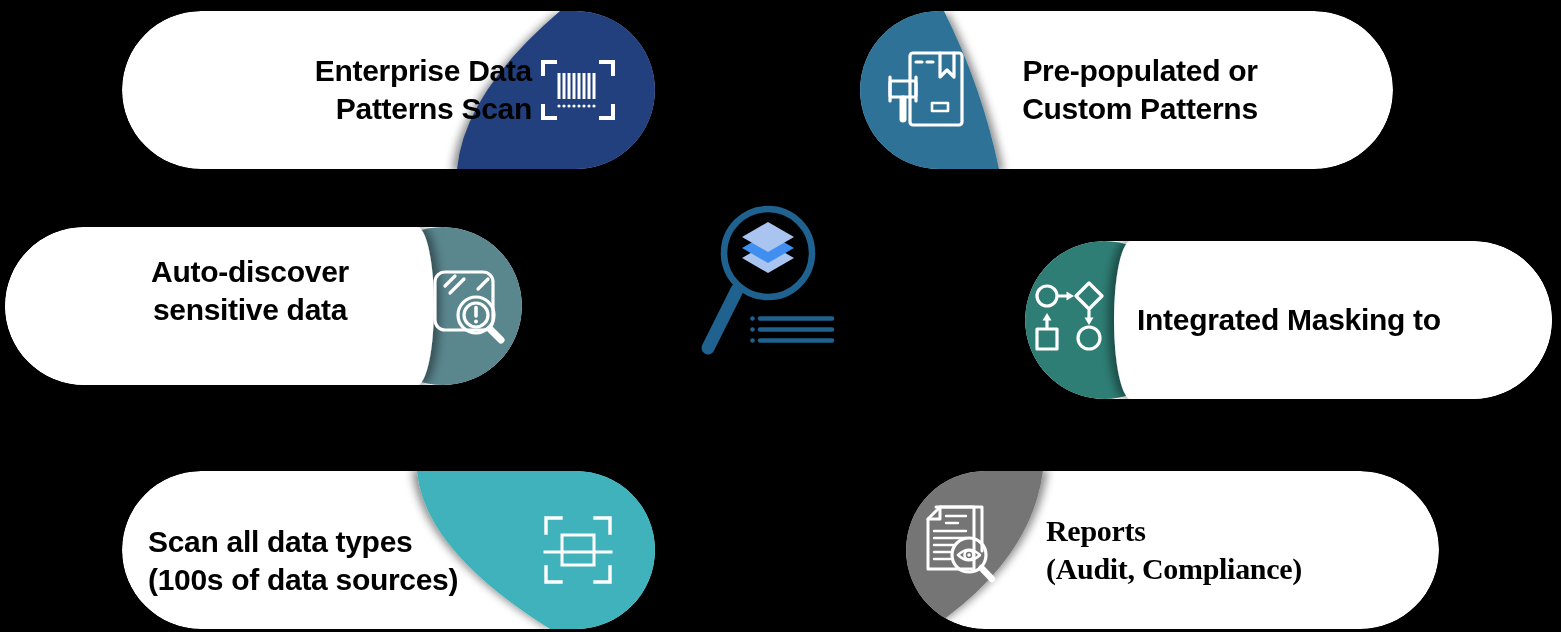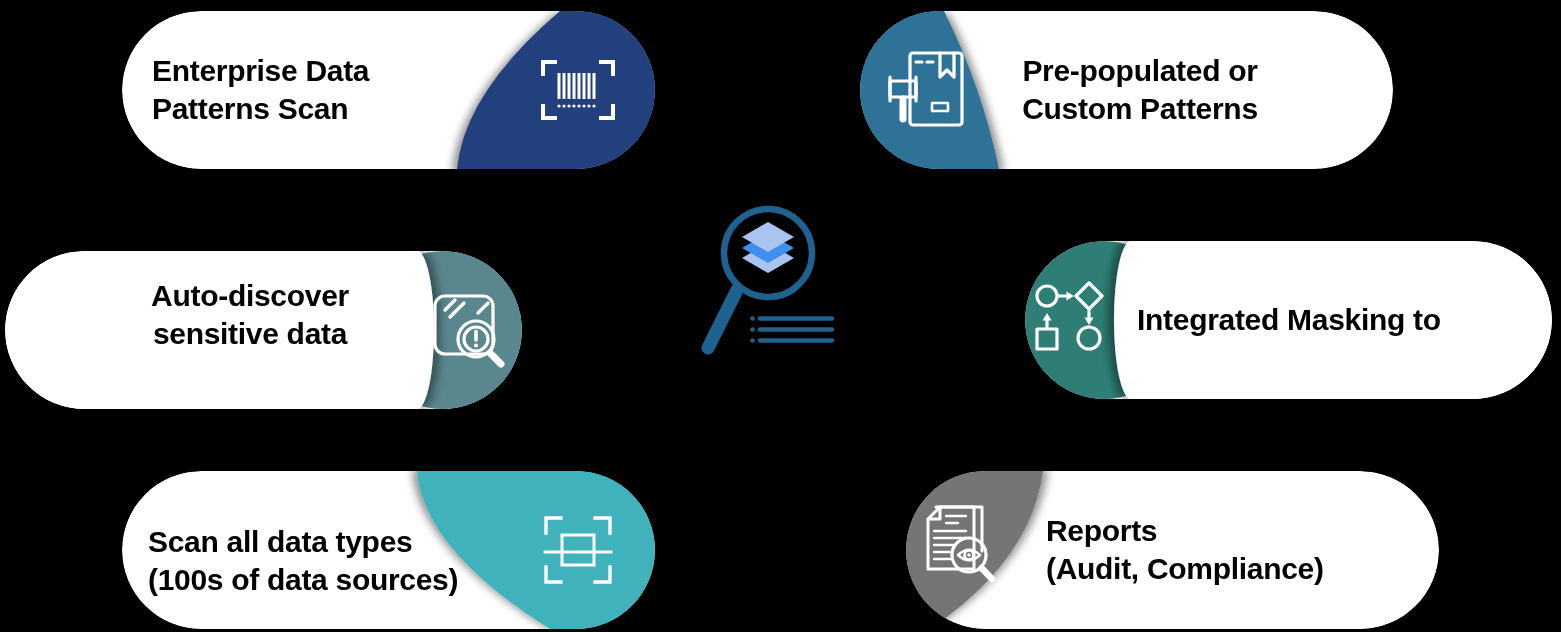--- a/index.html
+++ b/index.html
@@ -10,32 +10,32 @@
   .pill{position:absolute;}
   .pill svg.shape{position:absolute;left:0;top:0;}
   .icon{position:absolute;}
   .label{
     position:absolute;top:50%;transform:translateY(-50%);
     font-weight:700;font-size:30px;line-height:38px;color:#000;
     letter-spacing:-0.3px;
   }
   .label .l{display:block;white-space:nowrap;}
   #p1{left:122px;top:11px;width:533px;height:158px;}
-  #p2{left:5px;top:251px;width:517px;height:128px;}
+  #p2{left:5px;top:227px;width:517px;height:128px;}
   #p3{left:122px;top:471px;width:533px;height:179px;}
   #p4{left:860px;top:11px;width:533px;height:158px;}
   #p5{left:1025px;top:241px;width:527px;height:158px;}
   #p6{left:906px;top:471px;width:533px;height:158px;}
 
-  #p1 .label{left:30px;width:380px;text-align:left;}
+  #p1 .label{left:30px;width:380px;text-align:right;}
   #p2 .label{left:55px;width:380px;text-align:center;}
   #p3 .label{left:26px;text-align:left;}
   #p4 .label{left:110px;width:340px;text-align:center;}
   #p5 .label{left:112px;text-align:left;}
-  #p6 .label{left:140px;text-align:left;}
+  #p6 .label{left:140px;text-align:left;font-family:Liberation Serif, serif;}
 
   #p1 .icon{left:418px;top:48px;}
   #p2 .icon{left:426px;top:37px;}
   #p3 .icon{left:420px;top:43px;}
   #p4 .icon{left:22px;top:36px;}
   #p5 .icon{left:8px;top:40px;}
   #p6 .icon{left:8px;top:28px;}
 
   .center-icon{position:absolute;left:668px;top:195px;}
 </style>

